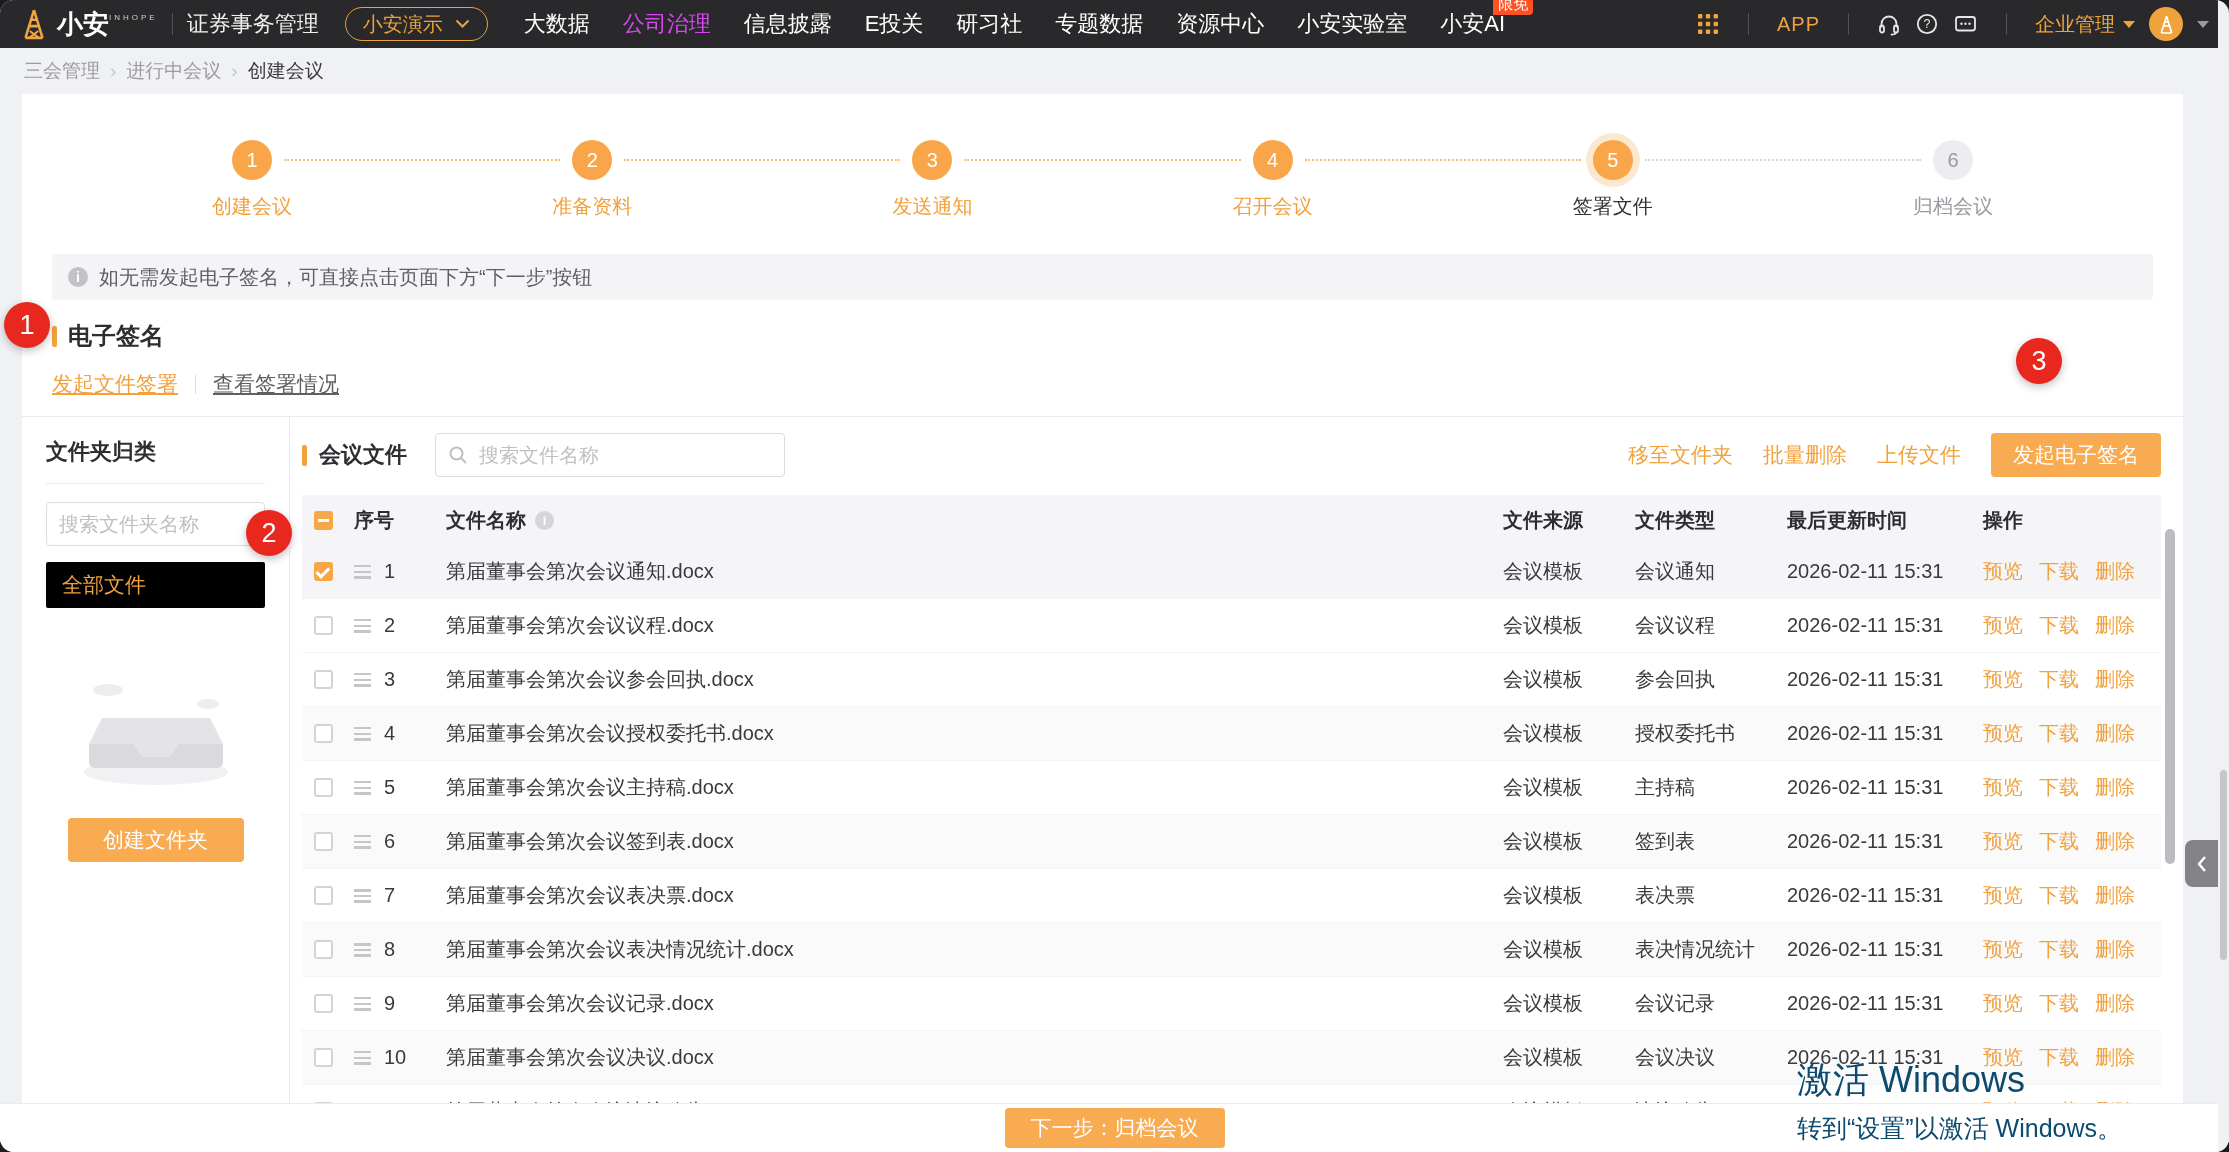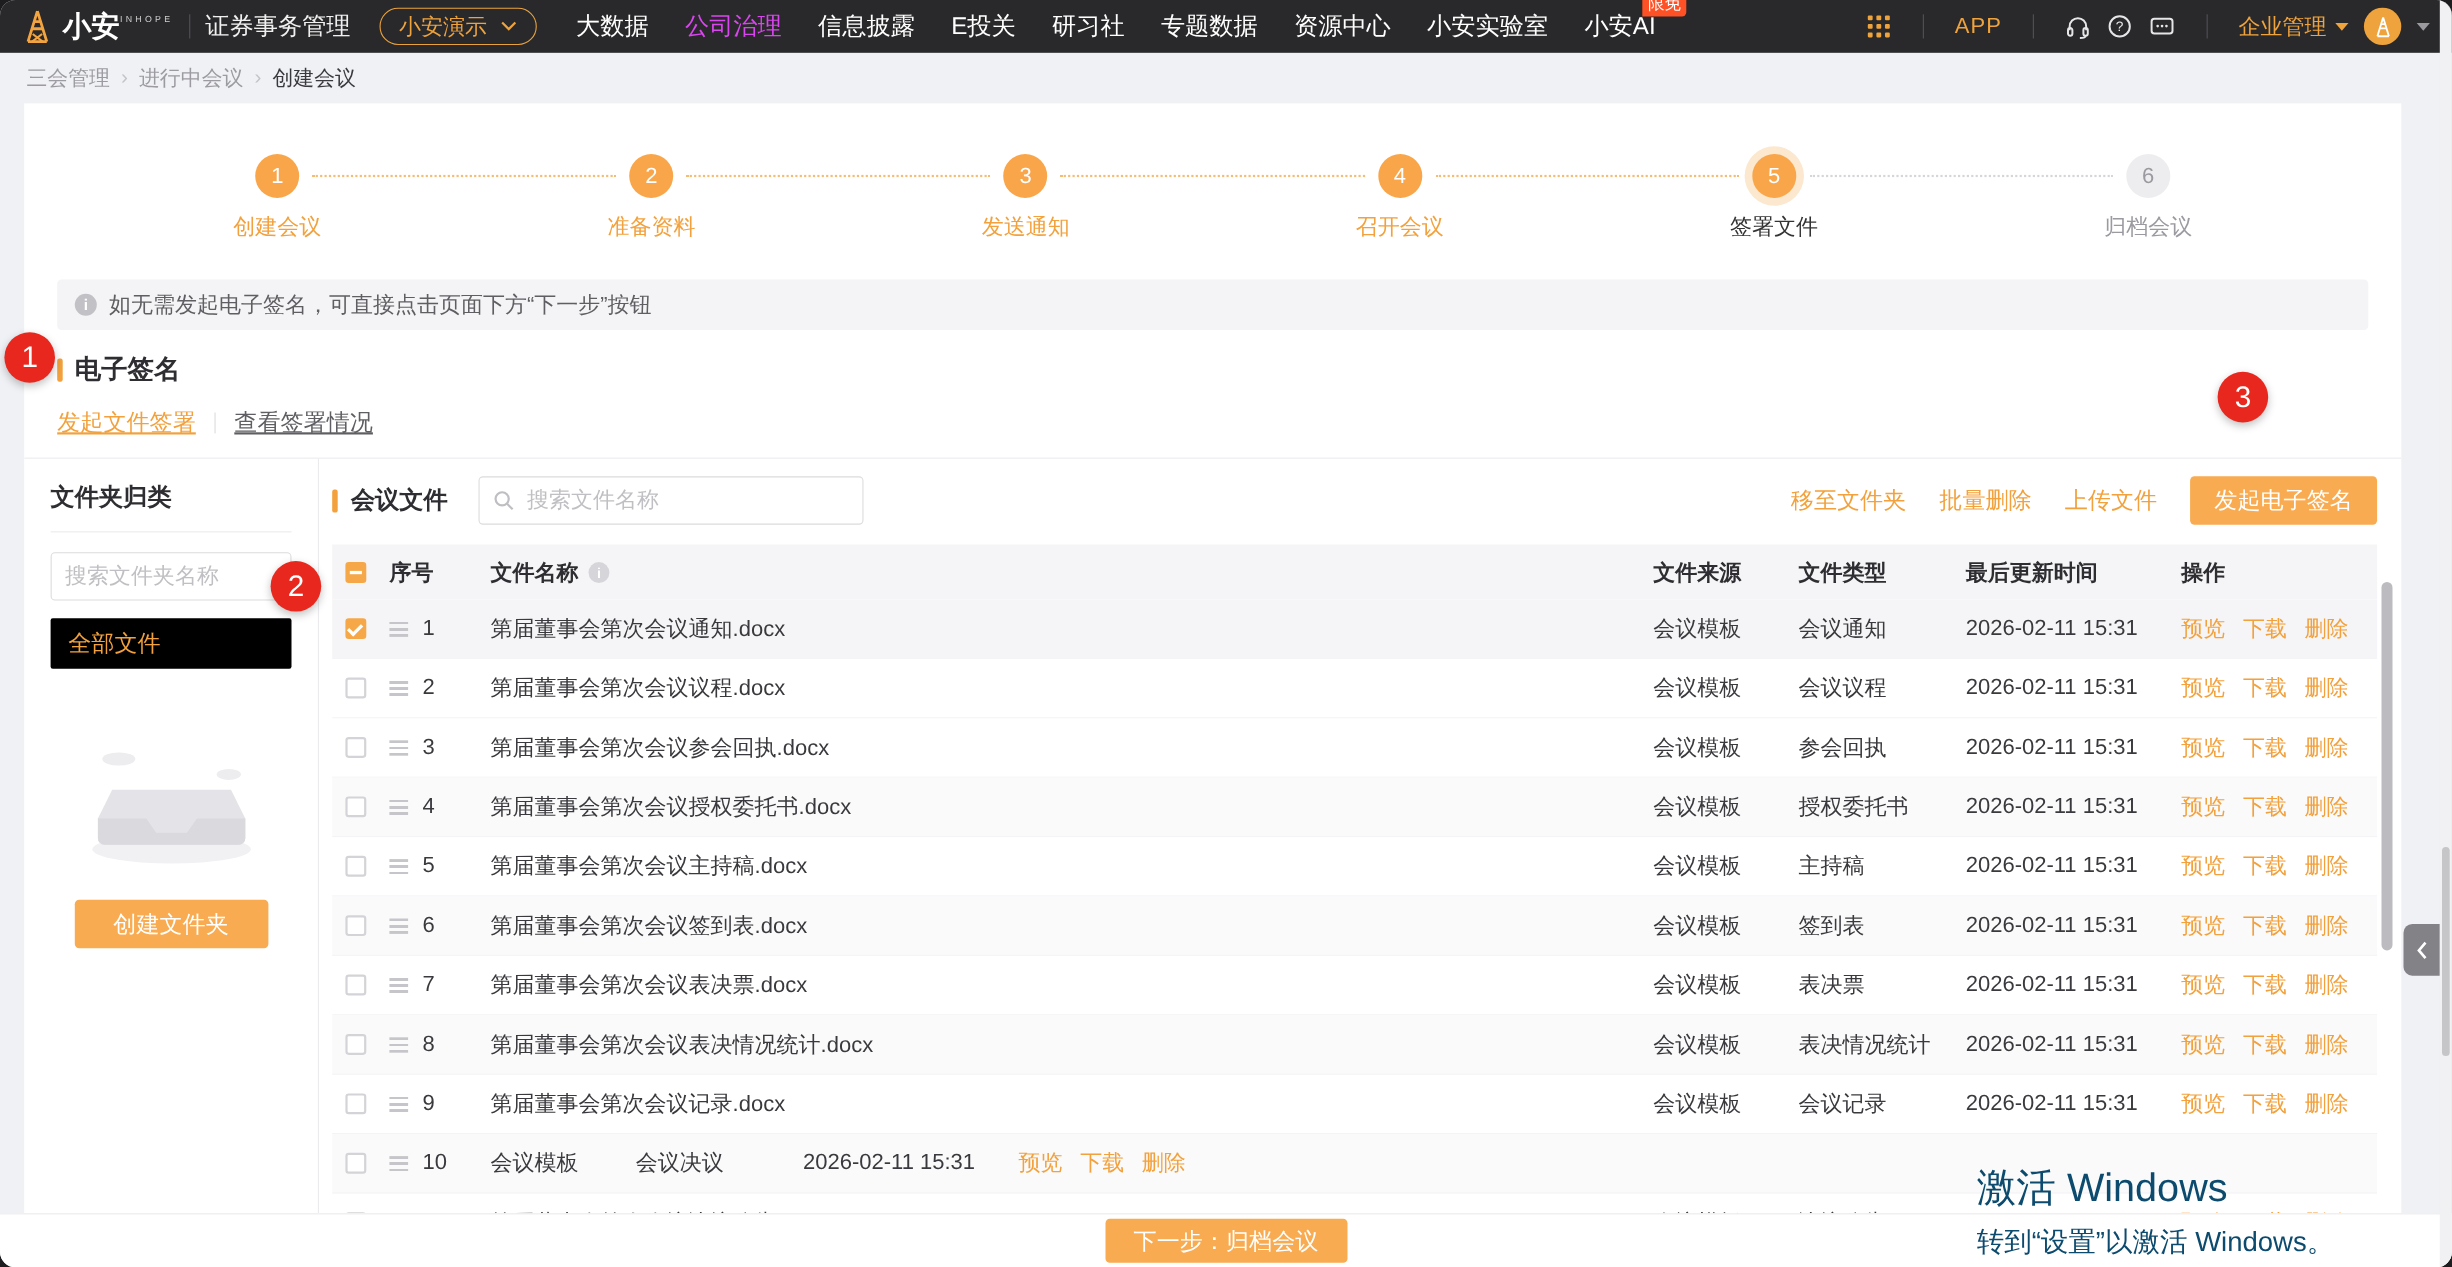--- a/index.html
+++ b/index.html
@@ -503,20 +503,21 @@
                 </div>
               </div>
               <div class="trow striped">
                 <div class="cell col-check">
                   <span class="checkbox"></span>
                 </div>
                 <div class="cell col-no">
                   <span class="drag-handle"></span>
                   <span>10</span>
                 </div>
+                <div class="cell col-name">第届董事会第次会议决议.docx</div>
                 <div class="cell col-source">会议模板</div>
                 <div class="cell col-type">会议决议</div>
                 <div class="cell col-updated">2026-02-11 15:31</div>
                 <div class="cell col-actions">
                   <span class="row-action">预览</span>
                   <span class="row-action">下载</span>
                   <span class="row-action">删除</span>
                 </div>
               </div>
               <div class="trow">

